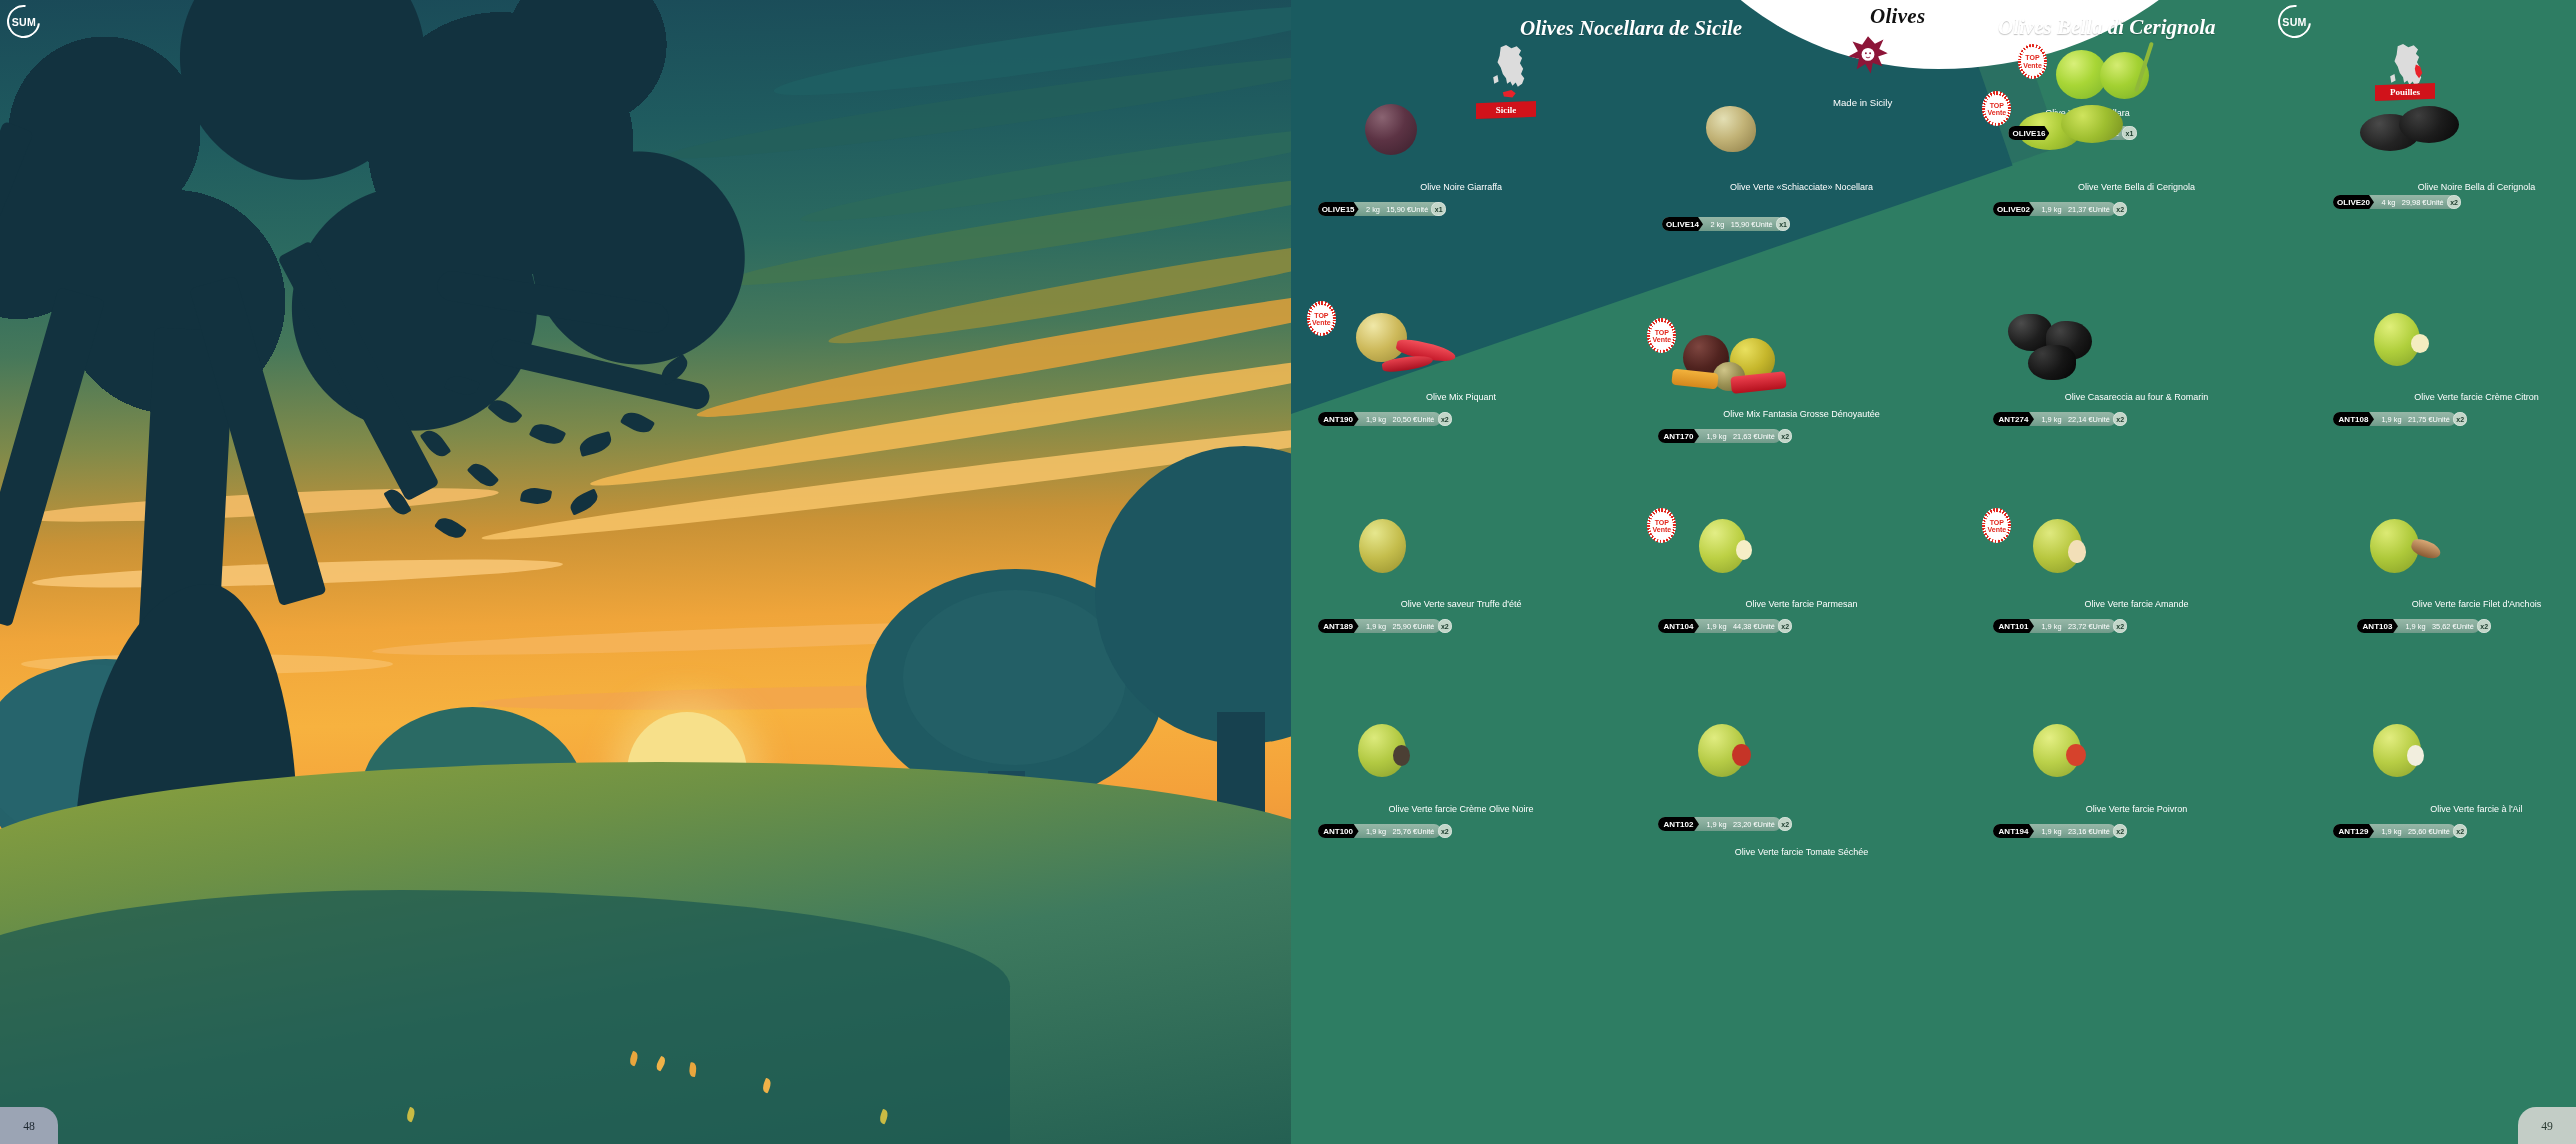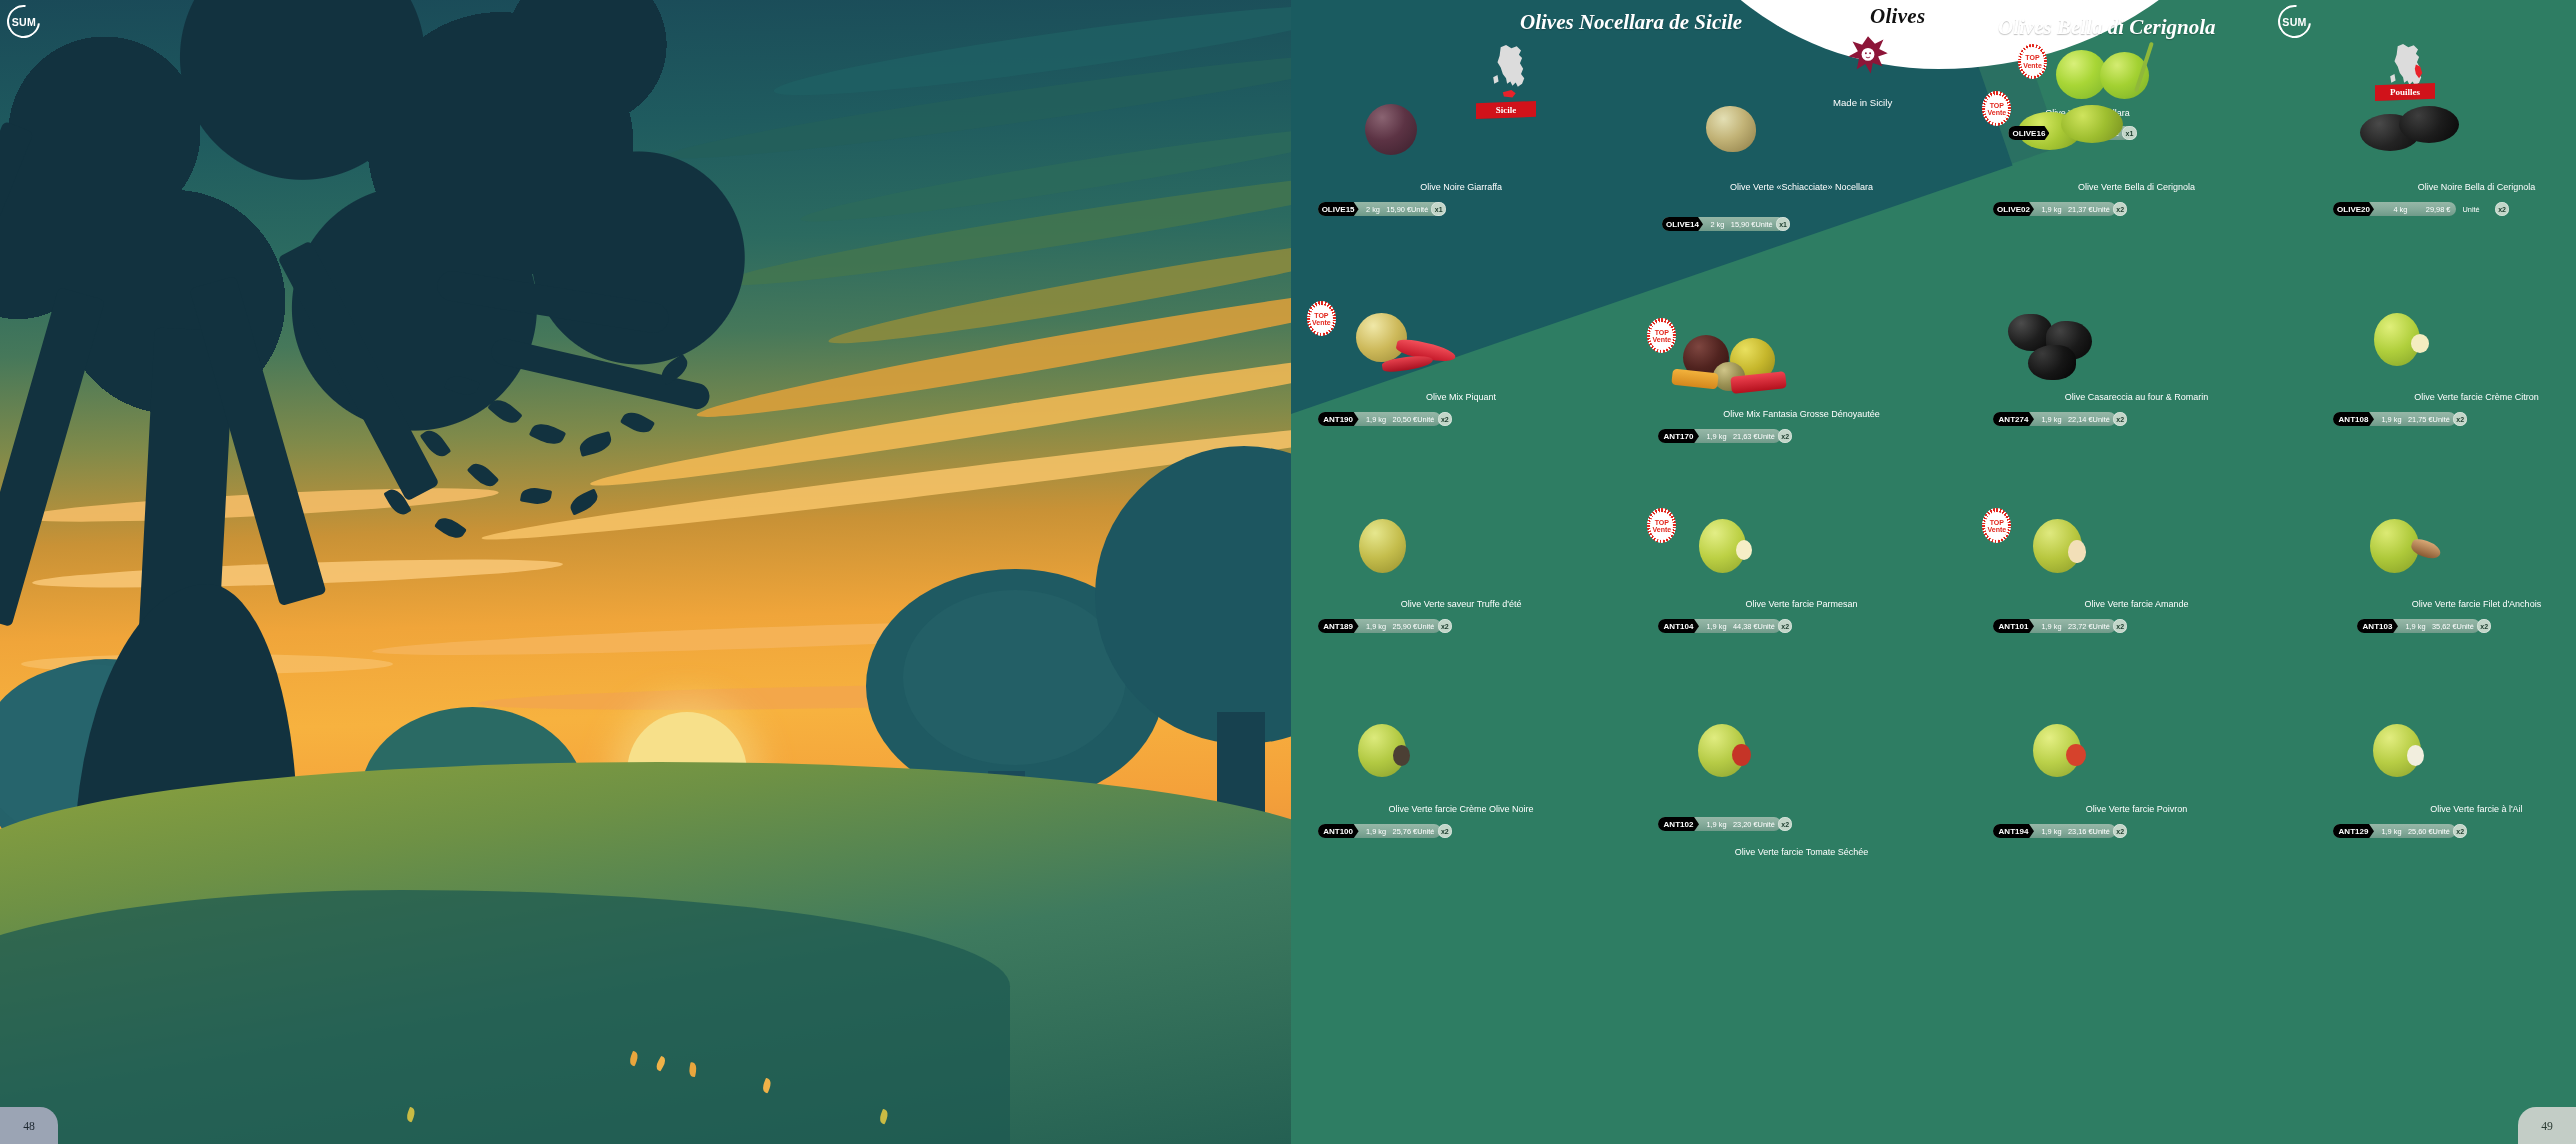--- a/index.html
+++ b/index.html
@@ -69,21 +69,21 @@
   
   #white-curve { position:absolute; left:351px; top:-229px; width:627px; height:298px;
                  background:#ffffff; border-radius:0 0 58% 52%/0 0 100% 100%; }
   #olives-title { position:absolute; left:579px; top:4.3px; font-size:21px;
                   font-family:"Liberation Serif", serif; font-weight:bold;
                   font-style:italic; color:#111; letter-spacing:0.3px; }
 
   .sect-title { position:absolute; color:#ffffff; font-size:21px;
                 font-family:"Liberation Serif", serif; font-style:italic; font-weight:bold;
                 white-space:nowrap; text-shadow:0 0.5px 1.1px rgba(0,0,0,.25); }
-  #sect-left  { left:229px;  top:10px;text-align:center; }
+  #sect-left  { left:229px;  top:16px;text-align:center; }
   #sect-right { left:707px; top:15px; }
 
   
   .sum-logo { position:absolute; width:33px; height:33px; }
   .sum-ring { position:absolute; inset:0; border-radius:50%;
               border:2.7px solid #ffffff; border-right-color:transparent;
               transform:rotate(-38deg); }
   .sum-txt { position:absolute; inset:0; display:flex; align-items:center;
              justify-content:center; color:#fff; font-size:10.6px; font-weight:bold;
              font-family:"Liberation Sans",sans-serif; letter-spacing:0.3px; }
@@ -369,21 +369,21 @@
             <div class="pb-unit">Unité</div>
             <div class="pb-qty">x2</div>
           </div>
         </div>
         <div class="prod" style="left: 1026px; top: 101px;">
           <div class="prod-img" style="left:0;top:0;">
             <div class="olive" style="left:43px;top:12.8px;width:60px;height:37px;background:radial-gradient(circle at 32% 26%,#4a4a4a 0%,#232323 48%,#0e0e0e 100%);"></div>
             <div class="olive" style="left:82px;top:5.3px;width:60px;height:37px;background:radial-gradient(circle at 32% 26%,#3e3e3e 0%,#1c1c1c 48%,#070707 100%);"></div>
           </div>
           <div class="prod-name" style="top:81px;">Olive Noire Bella di Cerignola</div>
-          <div class="pricebar" style="left:16px;top:101px;gap:12px;">
+          <div class="pricebar" style="left:16px;top:94px;">
             <div class="pb-ref">OLIVE20</div>
             <div class="pb-kg">4 kg</div>
             <div class="pb-price">29,98 €</div>
             <div class="pb-unit">Unité</div>
             <div class="pb-qty">x2</div>
           </div>
         </div>
         <div class="prod" style="left: 10.6px; top: 311px;">
           <div class="topvente" style="left:5.3px;top:-9.6px;">
             <div class="tv-outer"></div>

